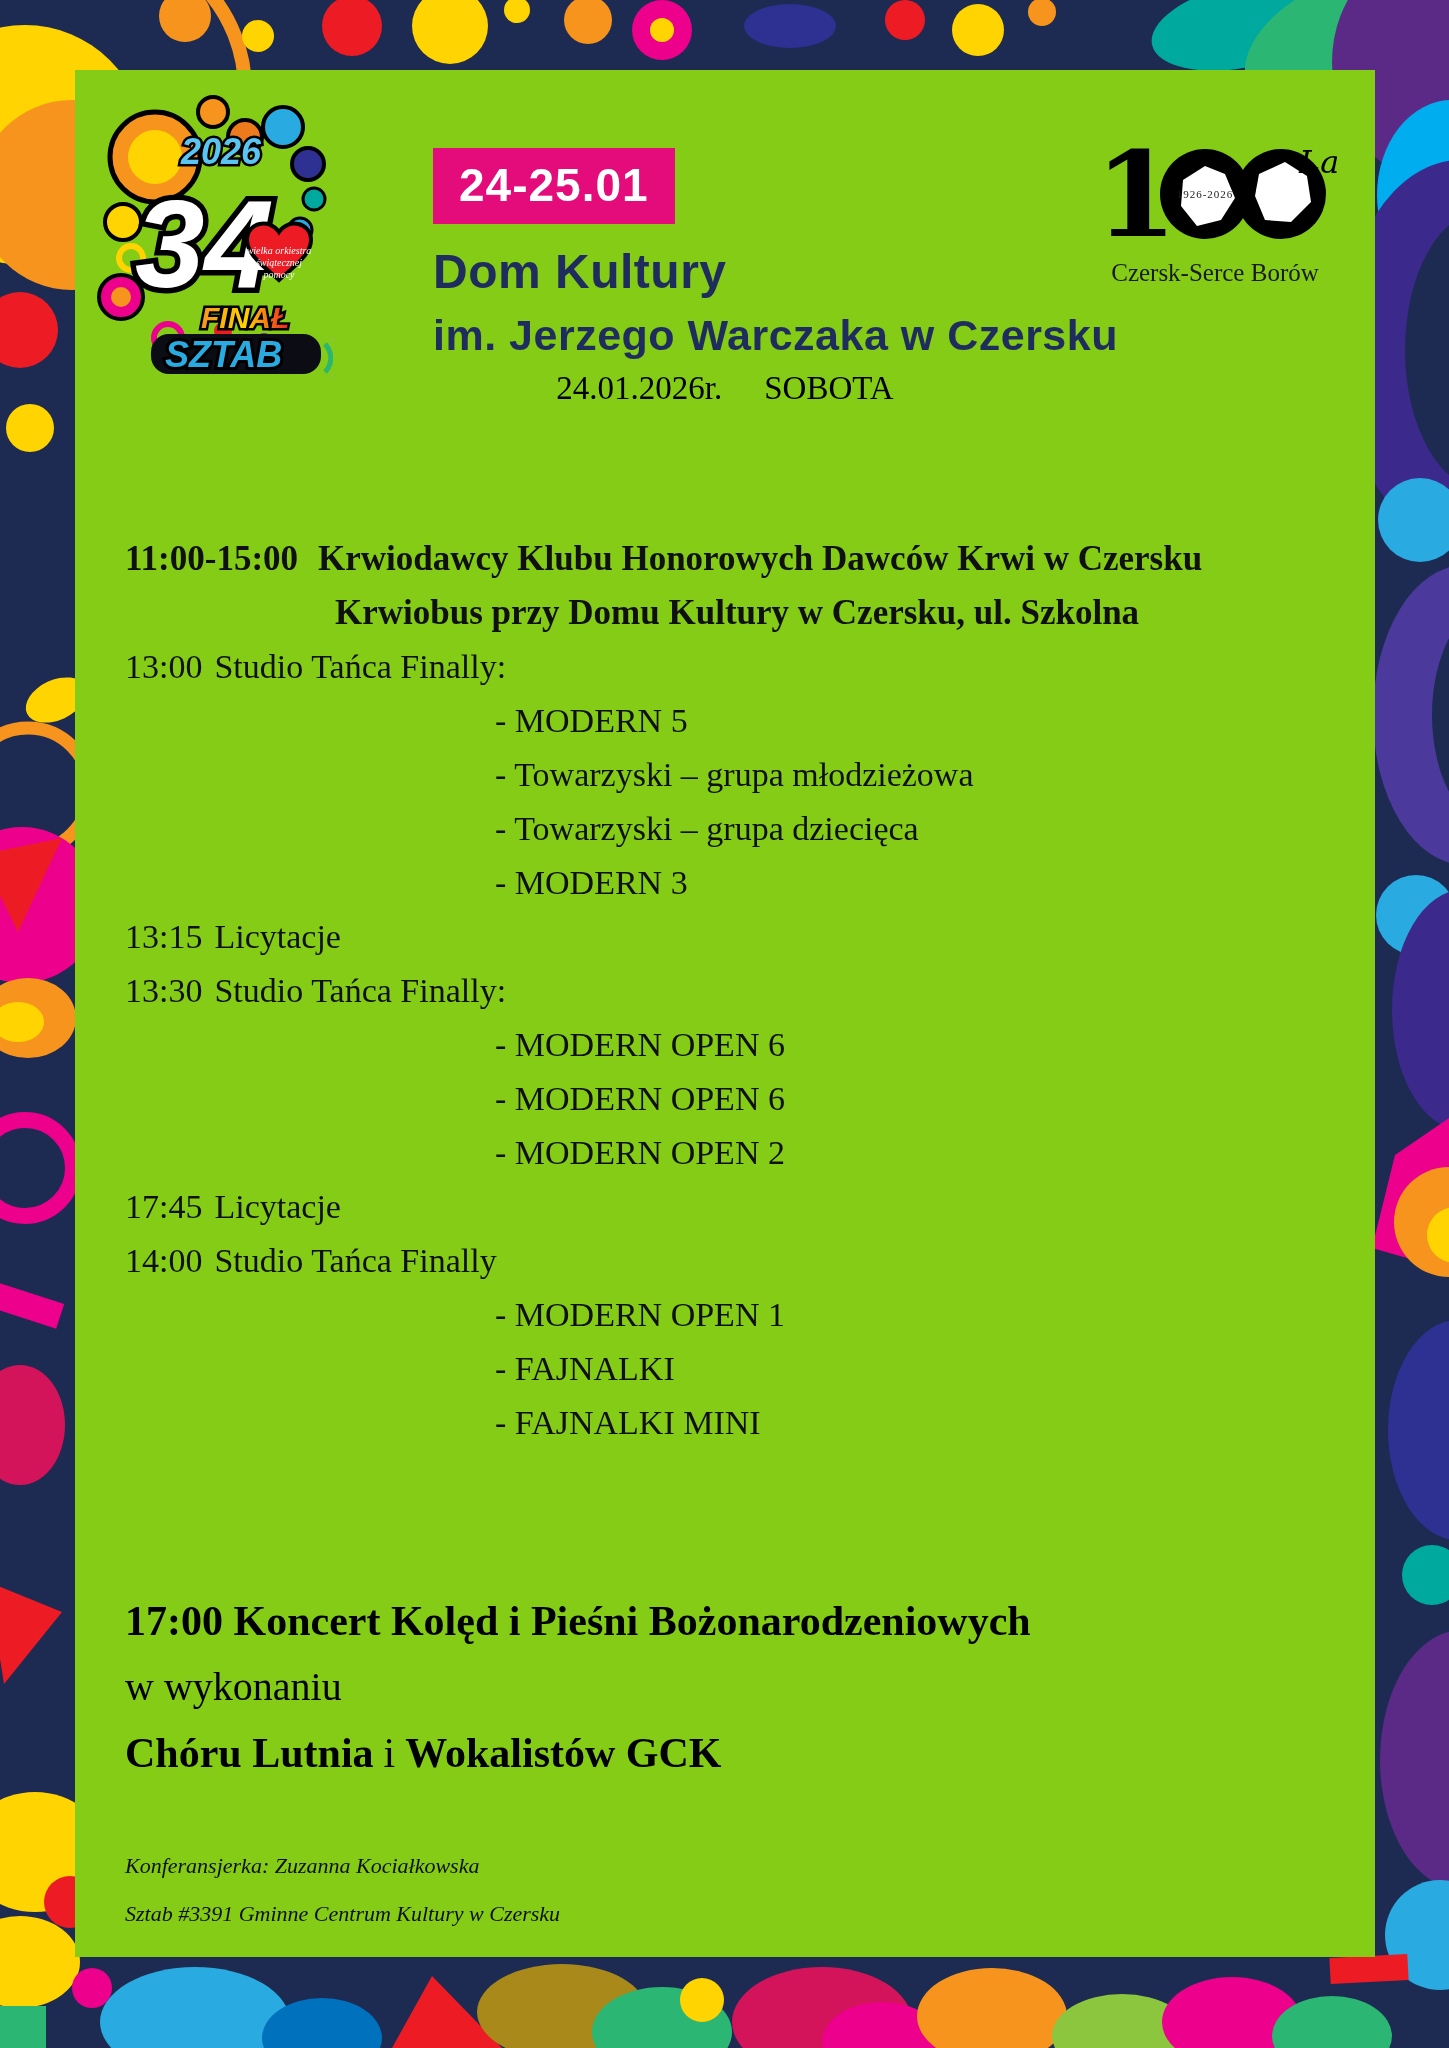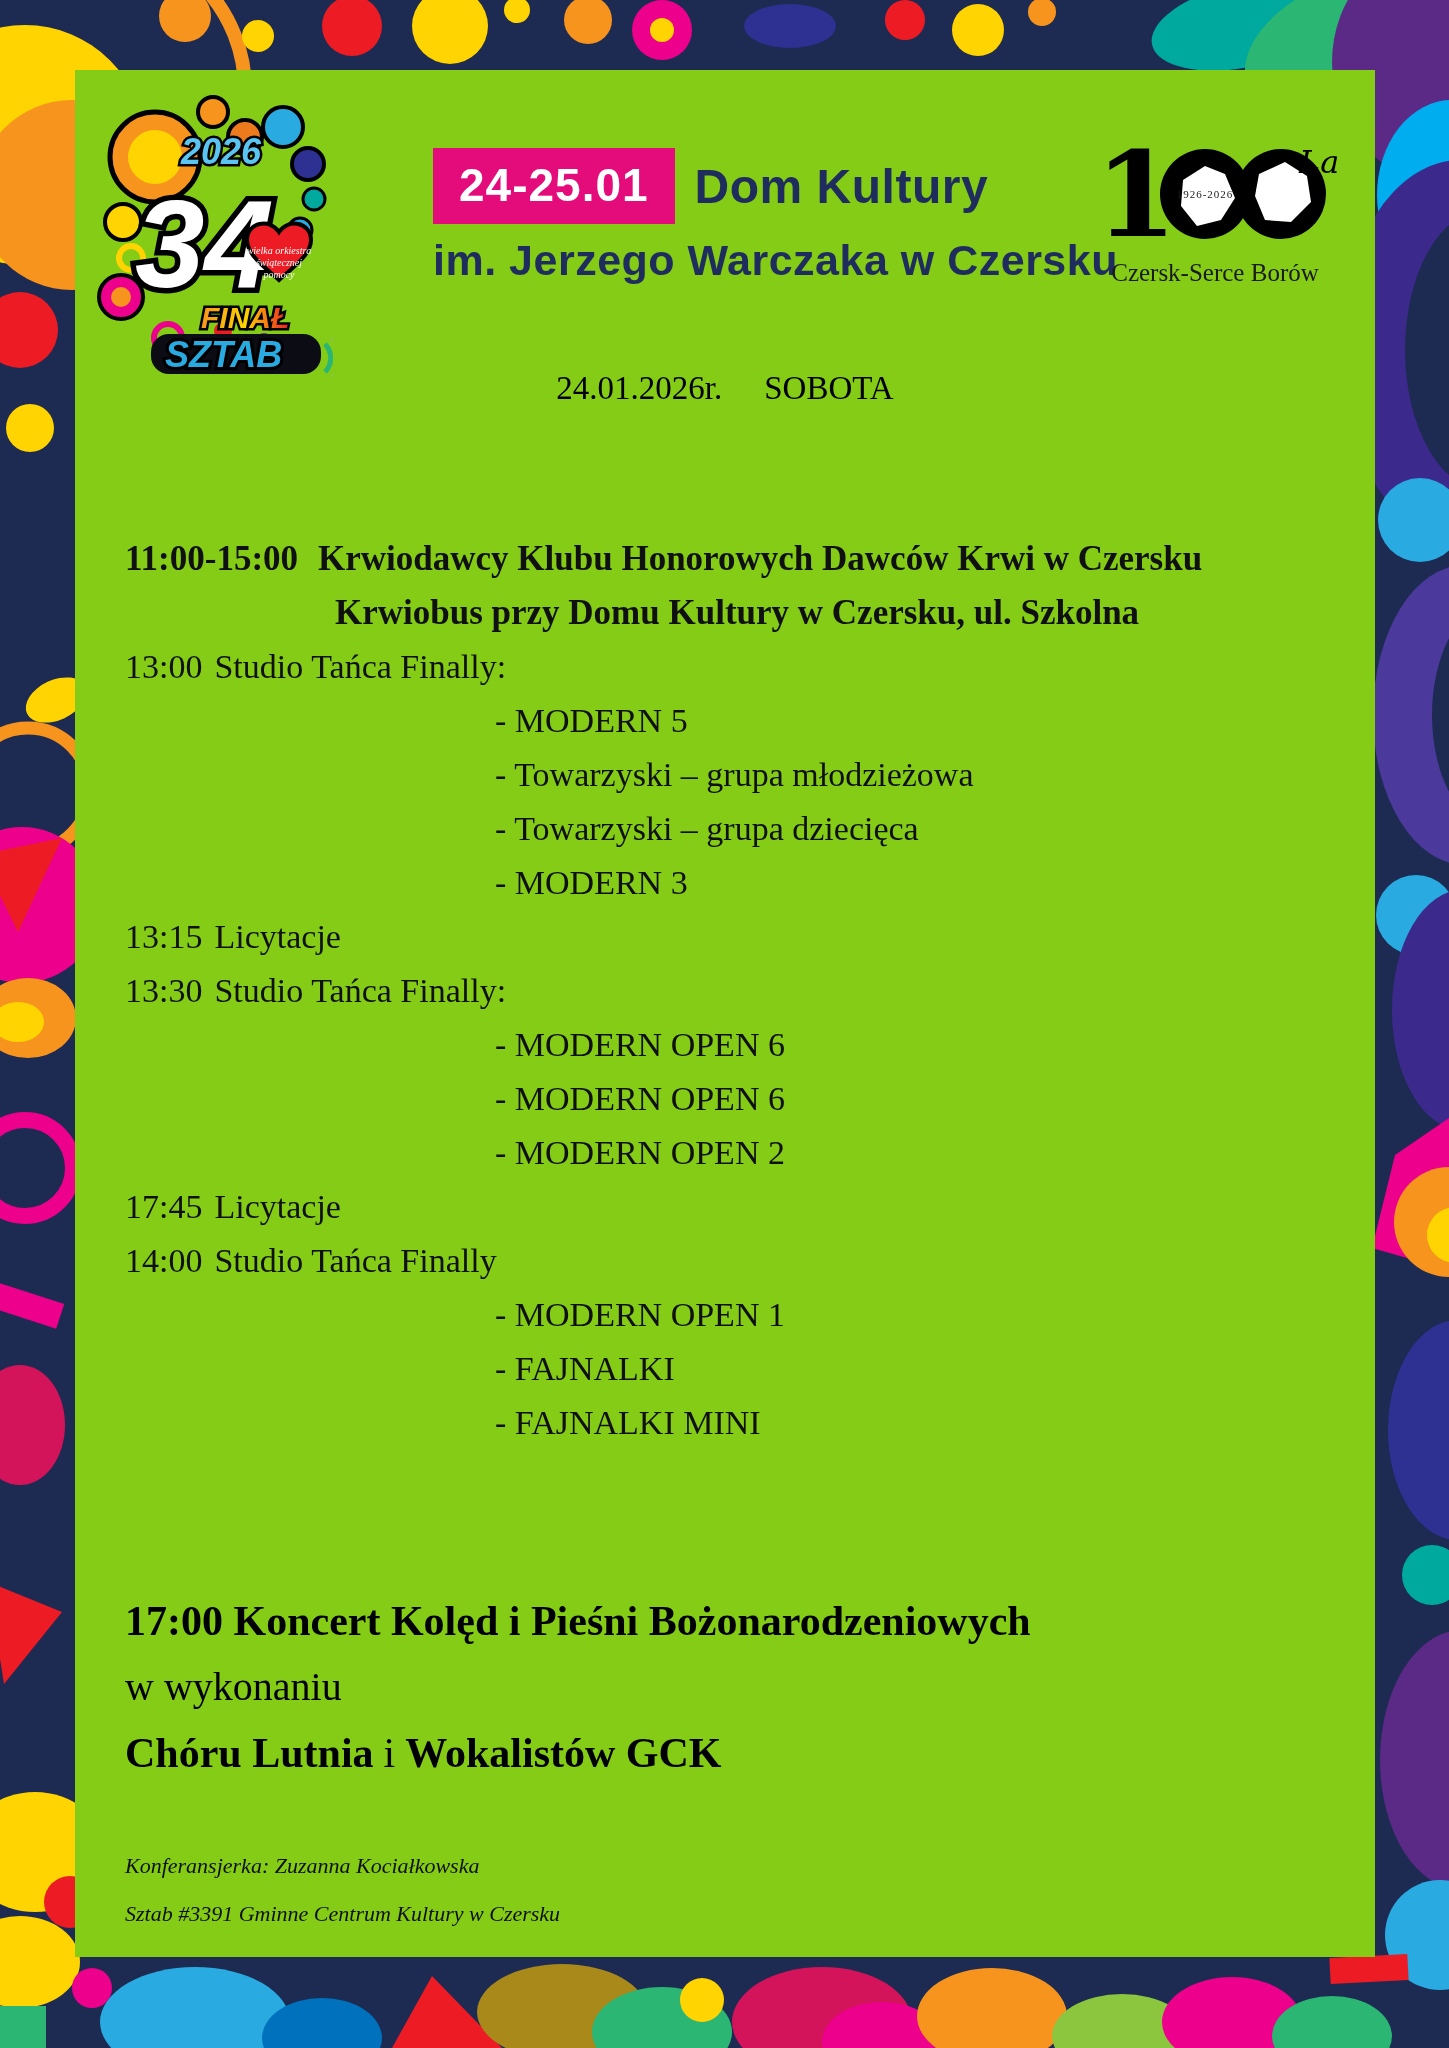--- a/index.html
+++ b/index.html
@@ -5,21 +5,21 @@
   html,body{margin:0;padding:0;background:#0e1530;}
   .poster{position:relative;width:1449px;height:2048px;overflow:hidden;
           background:#1d2a52;font-family:"Liberation Serif",serif;}
   .art{position:absolute;left:0;top:0;width:100%;height:100%;display:block;}
   .panel{position:absolute;left:75px;top:70px;width:1300px;height:1887px;background:#84cc16;}
 
   
   .wosp-logo{position:absolute;left:18px;top:12px;}
   .center-head{position:absolute;left:358px;top:78px;width:700px;
                font-family:"Liberation Sans",sans-serif;font-weight:bold;color:#1f2d5e;}
-  .badge-row{display:flex;align-items:center;gap:20px;}
+  .badge-row{display:flex;align-items:flex-start;gap:20px;flex-direction:column;}
   .date-badge{background:#e40b7b;color:#ffffff;font-size:46px;line-height:1;
               padding:14px 26px 16px 26px;letter-spacing:1px;}
   .venue1{font-size:48px;letter-spacing:0.5px;}
   .venue2{font-size:43px;margin-top:12px;letter-spacing:0.5px;}
   .anniv-logo{position:absolute;right:38px;top:48px;}
 
   
   .day-heading{position:absolute;left:0;top:300px;width:100%;text-align:center;
                font-weight:normal;font-size:33px;color:#000;}
   .day-heading .wd{margin-left:42px;}

